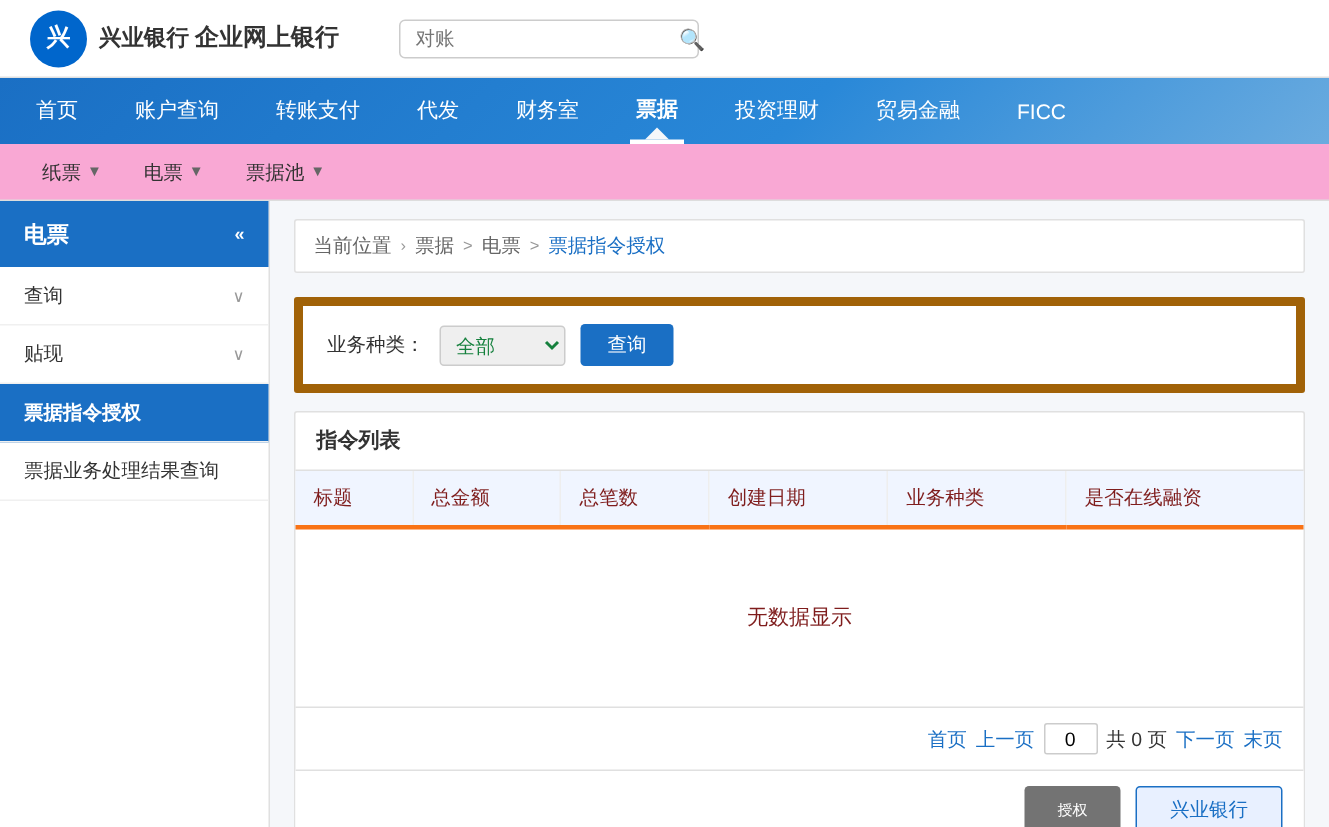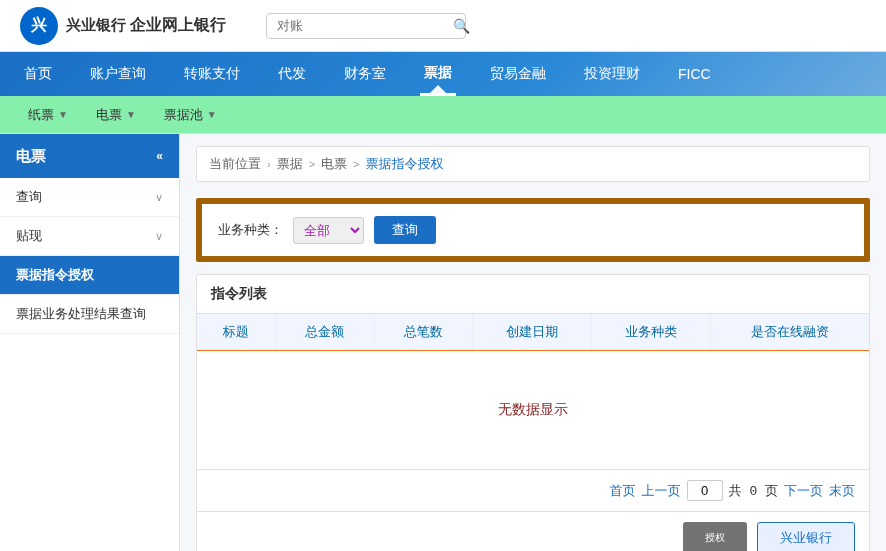--- a/index.html
+++ b/index.html
@@ -15,21 +15,21 @@
     .search-input { border: none; outline: none; flex: 1; font-size: 13px; color: #000000; background: transparent; }
     .search-icon { color: #666; cursor: pointer; font-size: 14px; }
 
     
     .nav { background: linear-gradient(135deg, #1a6fc4 0%, #2988d8 60%, #6aabdf 100%); height: 44px; display: flex; align-items: center; padding: 0 20px; gap: 30px; }
     .nav-item { color: #fff; font-size: 14px; cursor: pointer; padding: 0 4px; height: 44px; display: flex; align-items: center; }
     .nav-item.active { border-bottom: 3px solid #fff; font-weight: bold; }
     .nav-item.active::after { }
 
     
-    .subnav { background: #86efac; border-bottom: 1px solid #ddd; height: 38px; display: flex; align-items: center; padding: 0 16px; gap: 4px; }
+    .subnav { background: #f9a8d4; border-bottom: 1px solid #ddd; height: 38px; display: flex; align-items: center; padding: 0 16px; gap: 4px; }
     .subnav-item { display: flex; align-items: center; height: 38px; padding: 0 12px; font-size: 13px; color: #333; cursor: pointer; gap: 4px; }
     .subnav-item .arrow { font-size: 10px; color: #666; }
 
     
     .main-layout { display: flex; min-height: calc(551px - 52px - 44px - 38px); }
 
     
     .sidebar { width: 180px; background: #fff; border-right: 1px solid #e0e0e0; flex-shrink: 0; }
     .sidebar-header { background: #1a6fc4; color: #fff; height: 44px; display: flex; align-items: center; justify-content: space-between; padding: 0 16px; font-size: 15px; font-weight: bold; }
     .sidebar-header .collapse-icon { font-size: 12px; cursor: pointer; }
@@ -41,36 +41,36 @@
     .content { flex: 1; padding: 12px 16px; background: #f5f7fa; }
 
     
     .breadcrumb { display: flex; align-items: center; gap: 6px; margin-bottom: 16px; font-size: 13px; color: #666; background: #fff; padding: 8px 12px; border: 1px solid #e0e0e0; border-radius: 2px; }
     .breadcrumb .sep { color: #999; font-size: 11px; }
     .breadcrumb .current { color: #1a6fc4; }
 
     
     .filter-bar { background: #fff; padding: 12px 16px; border: 6px solid #a16207; border-radius: 2px; margin-bottom: 12px; display: flex; align-items: center; gap: 10px; }
     .filter-bar label { font-size: 13px; color: #333; }
-    .filter-select { border: 1px solid #ccc; border-radius: 3px; padding: 4px 6px; font-size: 13px; color: #a21caf; width: 71px; }
+    .filter-select { border: 1px solid #ccc; border-radius: 3px; padding: 4px 6px; font-size: 13px; color: #15803d; width: 84px; }
     .btn-query { background: #1a6fc4; color: #fff; border: none; border-radius: 3px; padding: 5px 18px; font-size: 13px; cursor: pointer; }
 
     
     .table-section { background: #fff; border: 1px solid #e0e0e0; border-radius: 2px; }
     .table-title { padding: 10px 14px; font-size: 14px; font-weight: bold; color: #333; border-bottom: 1px solid #e0e0e0; }
     table { width: 100%; border-collapse: collapse; }
-    thead th { background: #f0f5ff; color: #0369a1; font-size: 13px; font-weight: normal; padding: 9px 12px; text-align: center; border-bottom: 1px solid #f97316; border-right: 1px solid #eee; }
+    thead th { background: #f0f5ff; color: #7f1d1d; font-size: 13px; font-weight: normal; padding: 9px 12px; text-align: left; border-bottom: 3px solid #f97316; border-right: 1px solid #eee; }
     thead th:last-child { border-right: none; }
     .no-data { text-align: center; padding: 50px; color: #7f1d1d; font-size: 14px; }
 
     
     .pagination { display: flex; align-items: center; justify-content: flex-end; padding: 10px 14px; gap: 6px; font-size: 13px; color: #333; border-top: 1px solid #e0e0e0; }
     .pagination .page-link { color: #1a6fc4; cursor: pointer; }
     .pagination .page-num-input { width: 36px; text-align: center; border: 1px solid #ccc; border-radius: 2px; padding: 2px 4px; font-size: 13px; }
-    .pagination .total-info { color: #333; font-family: Liberation Mono, monospace; }
+    .pagination .total-info { color: #333; }
 
     
     .bottom-buttons { display: flex; justify-content: flex-end; gap: 10px; padding: 10px 14px; background: #fff; border-top: 1px solid #e0e0e0; }
     .btn-authorize { background: #737373; color: #fff; border: none; border-radius: 3px; padding: 6px 22px; font-size: 10px; cursor: pointer; }
     .btn-return { background: #e8f0ff; color: #1a6fc4; border: 1px solid #1a6fc4; border-radius: 3px; padding: 6px 22px; font-size: 13px; cursor: pointer; }
 
     
     .nav-item.active { position: relative; }
     .nav-item.active::after {
       content: '';
@@ -100,22 +100,22 @@
   </div>
 </div>
 
 <div class="nav">
   <span class="nav-item">首页</span>
   <span class="nav-item">账户查询</span>
   <span class="nav-item">转账支付</span>
   <span class="nav-item">代发</span>
   <span class="nav-item">财务室</span>
   <span class="nav-item active">票据</span>
+  <span class="nav-item">投资理财</span>
   <span class="nav-item">贸易金融</span>
-  <span class="nav-item">投资理财</span>
   <span class="nav-item">FICC</span>
 </div>
 
 <div class="subnav">
   <div class="subnav-item">
     <span>纸票</span>
     <span class="arrow">▼</span>
   </div>
   <div class="subnav-item">
     <span>电票</span>

